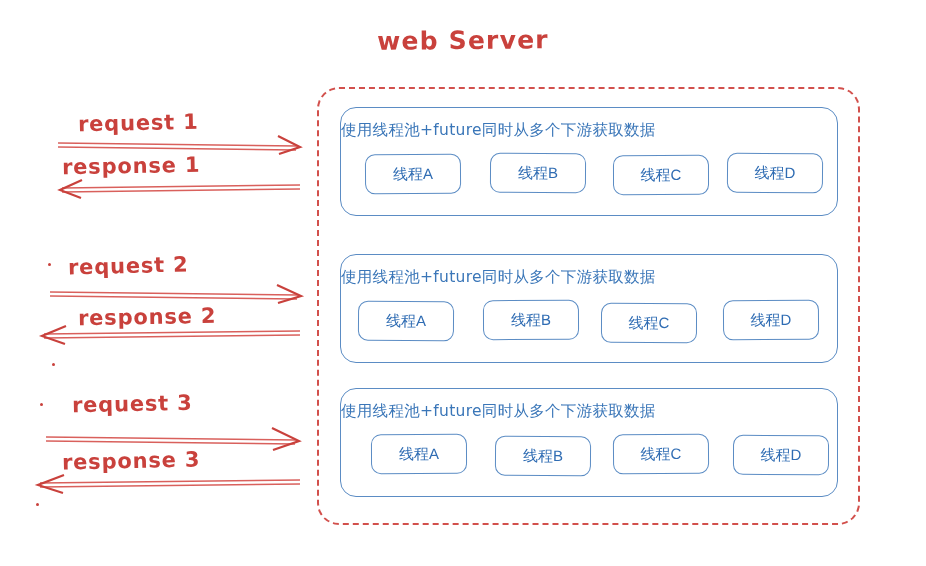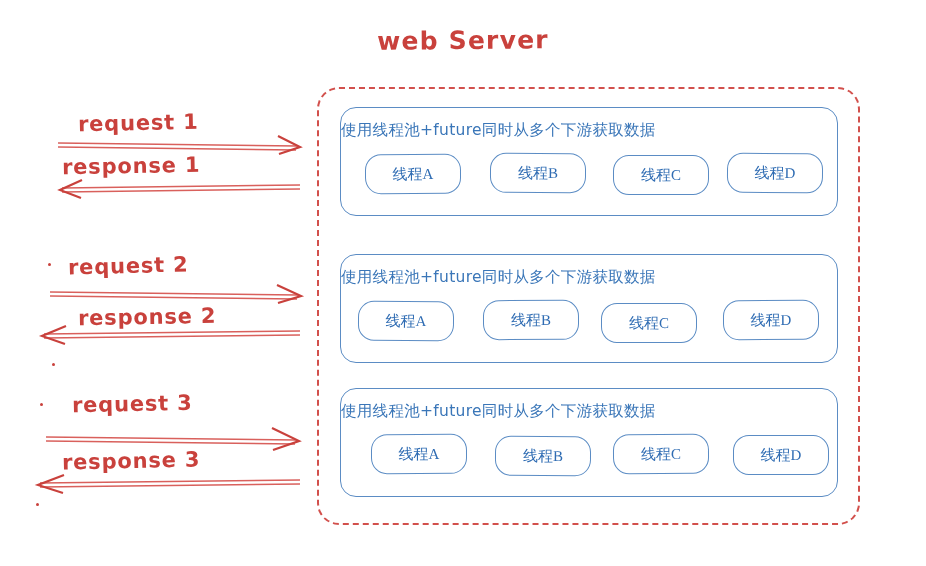--- a/index.html
+++ b/index.html
@@ -85,28 +85,28 @@
     top: 45px;
     height: 50px;
   }
 
   .thread {
     position: absolute;
     top: 0;
     width: 96px;
     height: 40px;
     border: 1.6px solid #5b8cc4;
-    border-radius: 16px;
+    border-radius: 10px;
     box-sizing: border-box;
     color: #2f6cb3;
     font-size: 15px;
     display: flex;
     align-items: center;
     justify-content: center;
-    font-family: Liberation Serif, serif;
+    font-family: Liberation Sans, sans-serif;
     white-space: nowrap;
   }
   
   .g1 .thread.t0 { left: 10px;  top: 1px;  transform: rotate(-0.4deg); }
   .g1 .thread.t1 { left: 135px; top: 0px;  transform: rotate(0.3deg); }
   .g1 .thread.t2 { left: 258px; top: 2px;  transform: rotate(-0.2deg); }
   .g1 .thread.t3 { left: 372px; top: 0px;  transform: rotate(0.5deg); }
 
   .g2 .thread.t0 { left: 3px;   top: 1px;  transform: rotate(0.4deg); }
   .g2 .thread.t1 { left: 128px; top: 0px;  transform: rotate(-0.3deg); }

